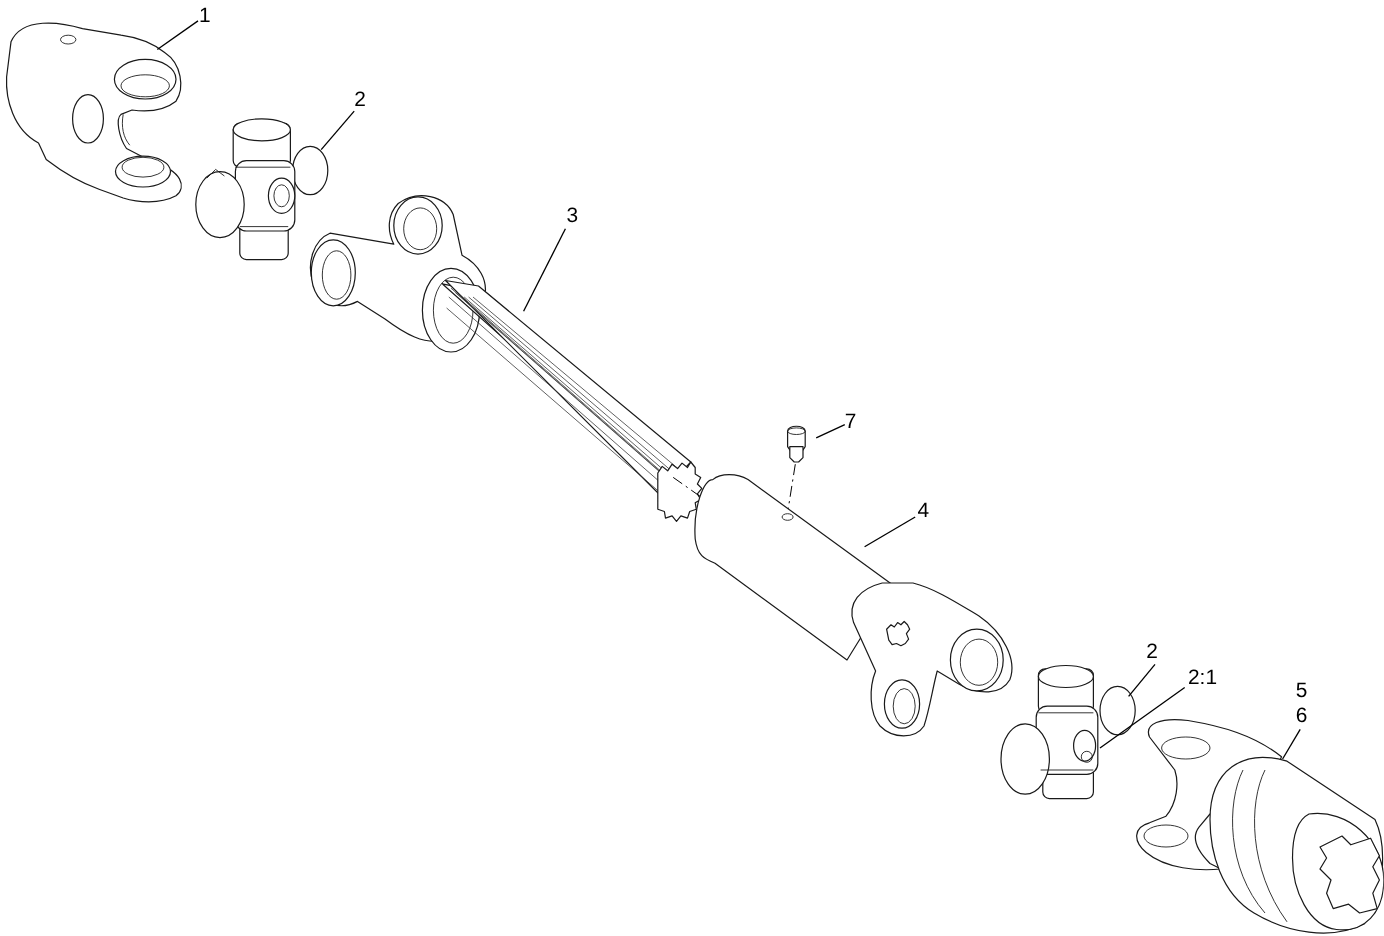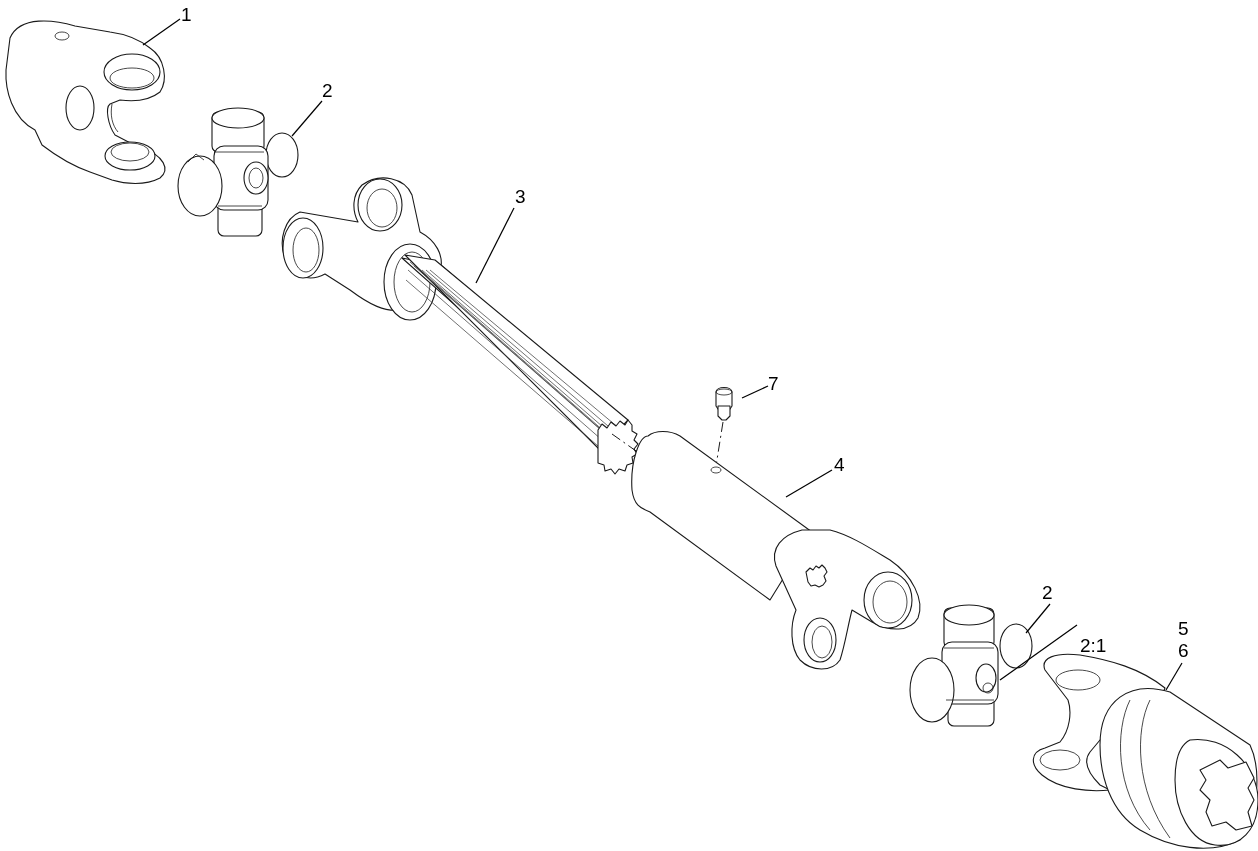--- a/index.html
+++ b/index.html
@@ -120,16 +120,16 @@
       <line class="leader" x1="1182" y1="663" x2="1166" y2="690"></line>
     </g>
   </svg>
 
   <span class="callout" style="left:181px;top:5px;">1</span>
   <span class="callout" style="left:322px;top:81px;">2</span>
   <span class="callout" style="left:515px;top:187px;">3</span>
   <span class="callout" style="left:768px;top:374px;">7</span>
   <span class="callout" style="left:834px;top:455px;">4</span>
   <span class="callout" style="left:1042px;top:583px;">2</span>
-  <span class="callout" style="left:1080px;top:636px;text-align:right;">2:1</span>
+  <span class="callout" style="left:1080px;top:607px;text-align:right;">2:1</span>
   <span class="callout" style="left:1178px;top:619px;">5</span>
   <span class="callout" style="left:1178px;top:641px;">6</span>
 </div>
 
 </body></html>

